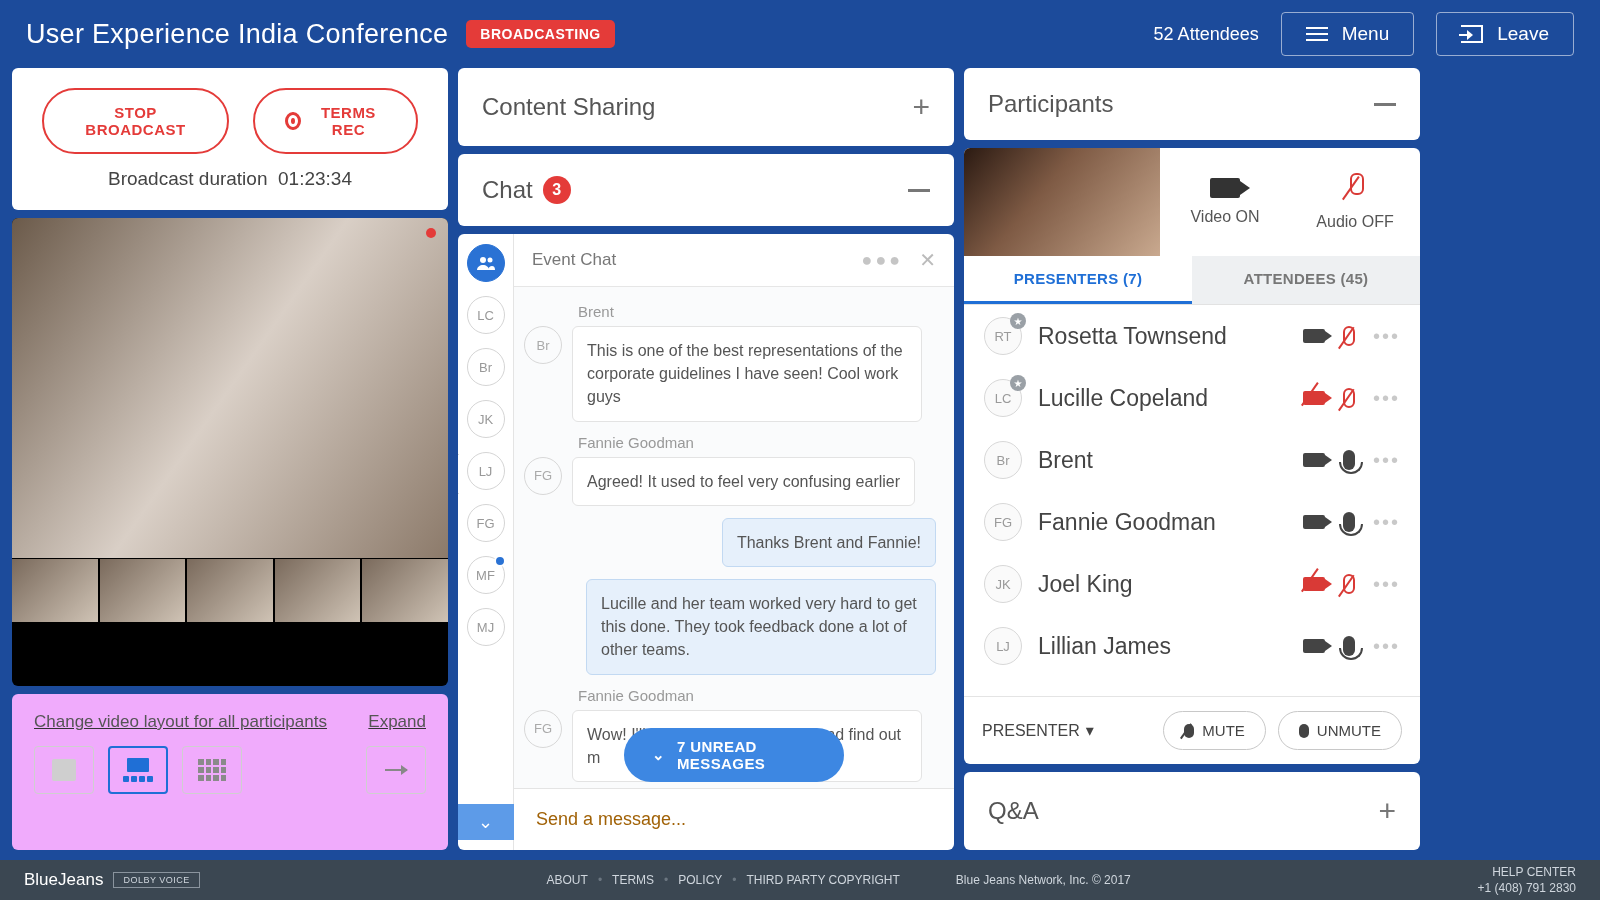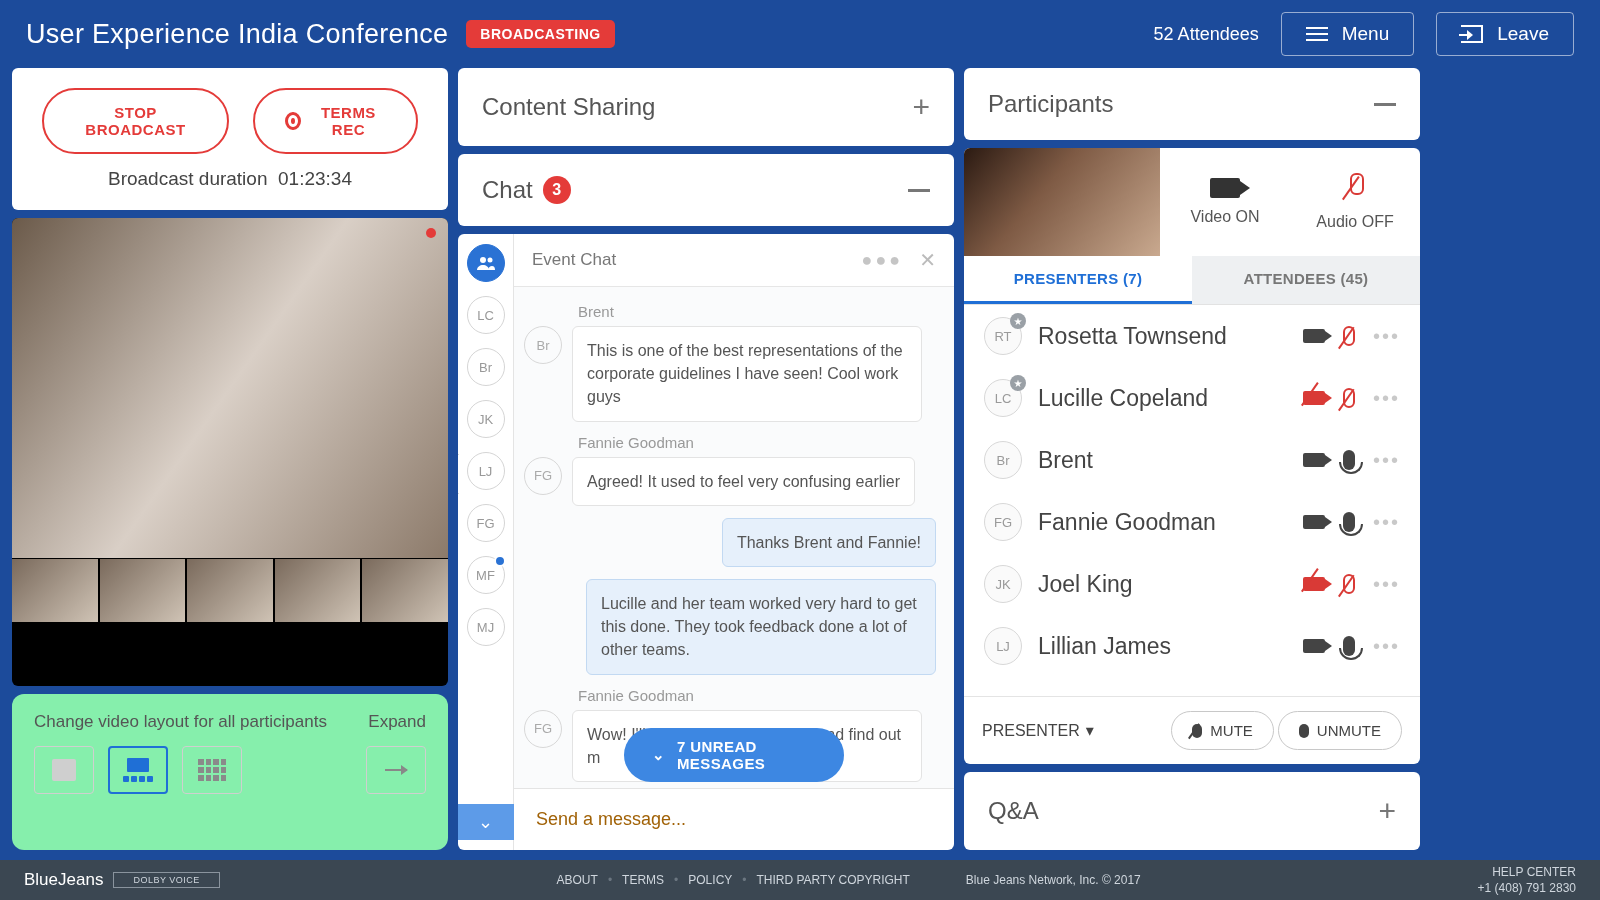--- a/index.html
+++ b/index.html
@@ -28,21 +28,21 @@
   .bc-row{ display:flex; gap:24px; justify-content:center;}
   .pill-btn{ border:2px solid #e43b39; color:#e43b39; background:#fff; border-radius:40px; padding:14px 30px; font-size:15px; font-weight:600; letter-spacing:.5px; display:flex; align-items:center; gap:10px; cursor:pointer;}
   .rec-dot{ width:18px; height:18px; border:3px solid #e43b39; border-radius:50%; display:inline-block; position:relative;}
   .rec-dot::after{content:"";position:absolute;inset:3px;background:#e43b39;border-radius:50%;}
   .bc-dur{ margin-top:14px; font-size:19px; color:#444;}
   .video-area{ background:#000; border-radius:6px; overflow:hidden; position:relative; flex:0 0 auto; height:468px;}
   .main-vid{ height:340px; background:linear-gradient(125deg,#6b5a4a 0%,#d9cfc6 50%,#8c7a6a 100%); position:relative;}
   .rec-ind{ position:absolute; top:10px; right:12px; width:10px; height:10px; background:#e43b39; border-radius:50%;}
   .strip{ display:flex; height:65px; gap:2px; background:#000; padding:1px 0;}
   .thumb{ flex:1; background:linear-gradient(135deg,#7a6a5c,#cfc3b5); }
-  .layout-ctrl{ background:#86efac; border-radius:12px; padding:18px 22px; flex:1; min-height:0;}
+  .layout-ctrl{ background:#f0abfc; border-radius:6px; padding:18px 22px; flex:1; min-height:0;text-decoration:underline;}
   .layout-row1{ display:flex; justify-content:space-between; color:#555; font-size:17px; margin-bottom:14px;}
   .layout-row2{ display:flex; gap:14px;}
   .layout-opt{ width:60px; height:48px; border:1px solid #cfcfcf; border-radius:4px; display:flex; align-items:center; justify-content:center; cursor:pointer;}
   .layout-opt.sel{ border:2px solid #1f6fd6;}
   .lay-solo{ width:24px; height:22px; background:#cfcfcf; border-radius:2px;}
   .lay-speaker{ width:30px; height:24px; position:relative;}
   .lay-speaker .big{position:absolute;top:0;left:4px;width:22px;height:14px;background:#1f6fd6;border-radius:1px;}
   .lay-speaker .row{position:absolute;bottom:0;left:0;right:0;display:flex;gap:2px;}
   .lay-speaker .row span{flex:1;height:6px;background:#1f6fd6;border-radius:1px;}
   .lay-grid{ width:28px; height:22px; display:grid; grid-template-columns:repeat(4,1fr); grid-template-rows:repeat(3,1fr); gap:2px;}
@@ -107,33 +107,33 @@
   .ico-cam-on{width:22px;height:14px;background:#444;position:relative;border-radius:2px;}
   .ico-cam-on::after{content:"";position:absolute;right:-7px;top:2px;border-top:5px solid transparent;border-bottom:5px solid transparent;border-left:7px solid #444;}
   .ico-cam-off{width:22px;height:14px;background:#d93a36;position:relative;border-radius:2px;}
   .ico-cam-off::after{content:"";position:absolute;right:-7px;top:2px;border-top:5px solid transparent;border-bottom:5px solid transparent;border-left:7px solid #d93a36;}
   .ico-cam-off::before{content:"";position:absolute;left:-2px;top:14px;width:28px;height:2px;background:#d93a36;transform:rotate(-55deg);transform-origin:left top;}
   .ico-mic-on{width:12px;height:20px;background:#444;border-radius:6px;position:relative;}
   .ico-mic-on::after{content:"";position:absolute;left:-4px;top:12px;width:20px;height:10px;border:2px solid #444;border-top:none;border-radius:0 0 12px 12px;}
   .ico-mic-off{width:12px;height:20px;border:2px solid #d93a36;border-radius:6px;position:relative;}
   .ico-mic-off::before{content:"";position:absolute;left:-7px;top:20px;width:26px;height:2px;background:#d93a36;transform:rotate(-55deg);transform-origin:left top;}
   .dots{ color:#c9c9c9; font-size:20px; letter-spacing:2px; cursor:pointer;}
-  .pfoot{ border-top:1px solid #e4e4e4; padding:14px 18px; display:flex; align-items:center; gap:4px;}
+  .pfoot{ border-top:1px solid #e4e4e4; padding:14px 18px; display:flex; align-items:center; gap:12px;}
   .role-drop{ font-size:16px; font-weight:500; color:#444; display:flex; align-items:center; gap:6px; cursor:pointer;}
   .foot-btn{ margin-left:auto; border:1px solid #c8c8c8; border-radius:30px; padding:10px 20px; font-size:15px; font-weight:500; color:#444; display:flex; align-items:center; gap:8px; cursor:pointer;}
   .foot-btn + .foot-btn{ margin-left:0;}
   .sm-mic{width:10px;height:14px;background:#444;border-radius:6px;position:relative;}
   .sm-mic.off::after{content:"";position:absolute;left:-4px;top:14px;width:18px;height:2px;background:#444;transform:rotate(-55deg);transform-origin:left top;}
 
   .qa{ background:#fff; border-radius:6px; padding:22px 24px; display:flex; align-items:center; font-size:24px; color:#555;}
 
   .footer{ height:40px; background:#3b4752; color:#cfd6dd; font-size:12px; display:flex; align-items:center; padding:0 24px;}
   .brand{ font-size:17px; color:#fff;}
   .brand b{font-weight:300;}
-  .dolby{ border:1px solid #8a949e; font-size:9px; padding:2px 19px; margin-left:10px; letter-spacing:.5px;}
+  .dolby{ border:1px solid #8a949e; font-size:9px; padding:2px 9px; margin-left:10px; letter-spacing:.5px;}
   .flinks{ margin:0 auto; display:flex; gap:10px; align-items:center;}
   .flinks span.sep{color:#6b7680;}
   .fright{text-align:right; line-height:1.35;}
 </style>
 </head>
 <body>
 
 <div class="top-bar">
   <div class="title">User Experience India Conference</div>
   <div class="badge-broadcast">BROADCASTING</div>

